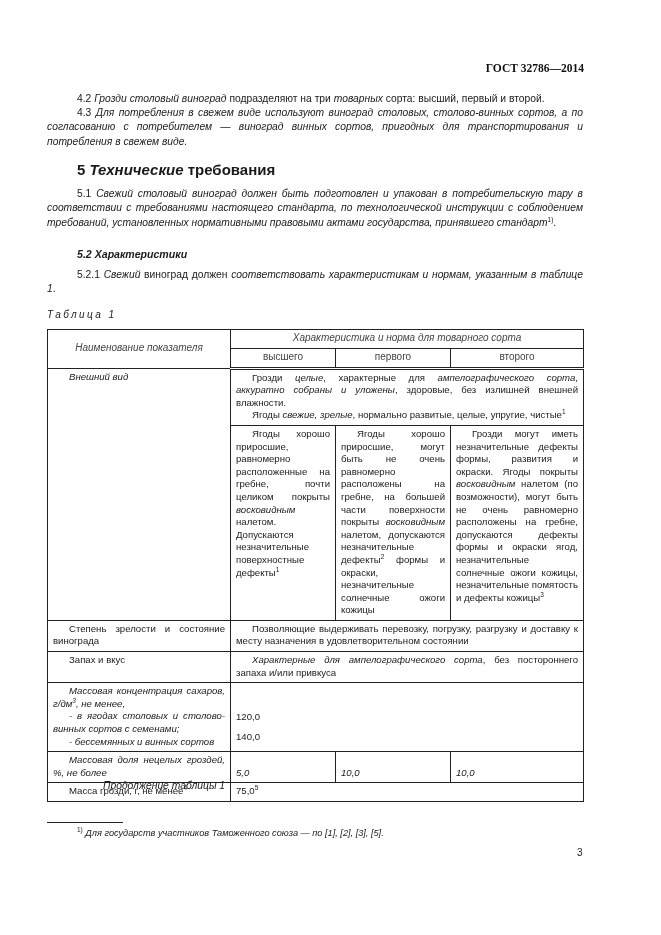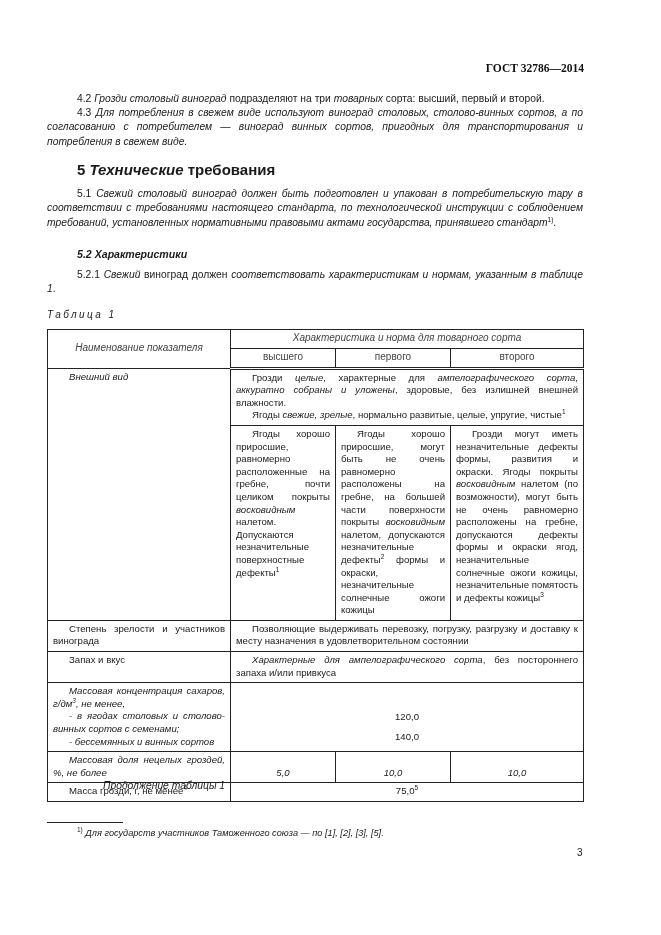--- a/index.html
+++ b/index.html
@@ -11,21 +11,21 @@
   .ind { text-indent:30px; }
   i { font-style:italic; }
   .sec-title { left:77px; top:161px; font-size:15px; font-weight:bold; }
   .sub-title { left:77px; top:248px; font-size:10.6px; font-weight:bold; font-style:italic;text-align:right; }
   .tbl-label { left:47px; top:309px; font-size:10px; font-style:italic; letter-spacing:2.4px;text-align:center; }
   table.t { position:absolute; left:47px; top:329px; width:536px; border-collapse:collapse; table-layout:fixed; }
   table.t td { border:1px solid #222; vertical-align:top; padding:2px 5px 3px 5px; line-height:12.6px; font-size:9.6px; }
   table.t td.hd { font-style:italic; font-size:10px; color:#444; text-align:center; vertical-align:middle; }
   table.t tr.hrow2 td { border-bottom:3px double #222; }
   .ti { text-indent:16px; text-align:justify; }
-  .ctr { text-align:center; }
+  .ctr { }
   sup { font-size:6.5px; line-height:0; }
   .cont { left:103px; top:780px; font-style:italic; font-size:10.3px; }
   .fn-rule { left:47px; top:822px; width:76px; height:1px; background:#222; }
   .fn { left:77px; top:828px; font-size:9.2px; font-style:italic; }
   .pgnum { left:577px; top:847px; font-size:10px; }
 </style>
 </head>
 <body>
 
 <div class="abs hdr-code">ГОСТ 32786—2014</div>
@@ -85,21 +85,21 @@
       <div class="ti"><span>Ягоды </span><i>свежие, зрелые</i><span>, нормально развитые, целые, упругие, чистые</span><sup>1</sup></div>
     </td>
   </tr>
   <tr style="height:162px;">
     <td class="ti"><span>Ягоды хорошо приросшие, равномерно расположенные на гребне, почти целиком покрыты </span><i>восковидным</i><span> налетом. Допускаются незначительные поверхностные дефекты</span><sup>1</sup></td>
     <td class="ti"><span>Ягоды хорошо приросшие, могут быть не очень равномерно расположены на гребне, на большей части поверхности покрыты </span><i>восковидным</i><span> налетом, допускаются незначительные дефекты</span><sup>2</sup><span> формы и окраски, незначительные солнечные ожоги кожицы</span></td>
     <td class="ti"><span>Грозди могут иметь незначительные дефекты формы, развития и окраски. Ягоды покрыты </span><i>восковидным</i><span> налетом (по возможности), могут быть не очень равномерно расположены на гребне, допускаются дефекты формы и окраски ягод, незначительные солнечные ожоги кожицы, незначительные помятость и дефекты кожицы</span><sup>3</sup></td>
   </tr>
 
   <tr>
-    <td class="ti">Степень зрелости и участников винограда</td>
+    <td class="ti">Степень зрелости и состояние винограда</td>
     <td colspan="3" class="ti">Позволяющие выдерживать перевозку, погрузку, разгрузку и доставку к месту назначения в удовлетворительном состоянии</td>
   </tr>
 
   <tr>
     <td class="ti">Запах и вкус</td>
     <td colspan="3" class="ti"><i>Характерные для ампелографического сорта</i><span>, без постороннего запаха и/или привкуса</span></td>
   </tr>
 
   <tr>
     <td style="font-style:italic;">

